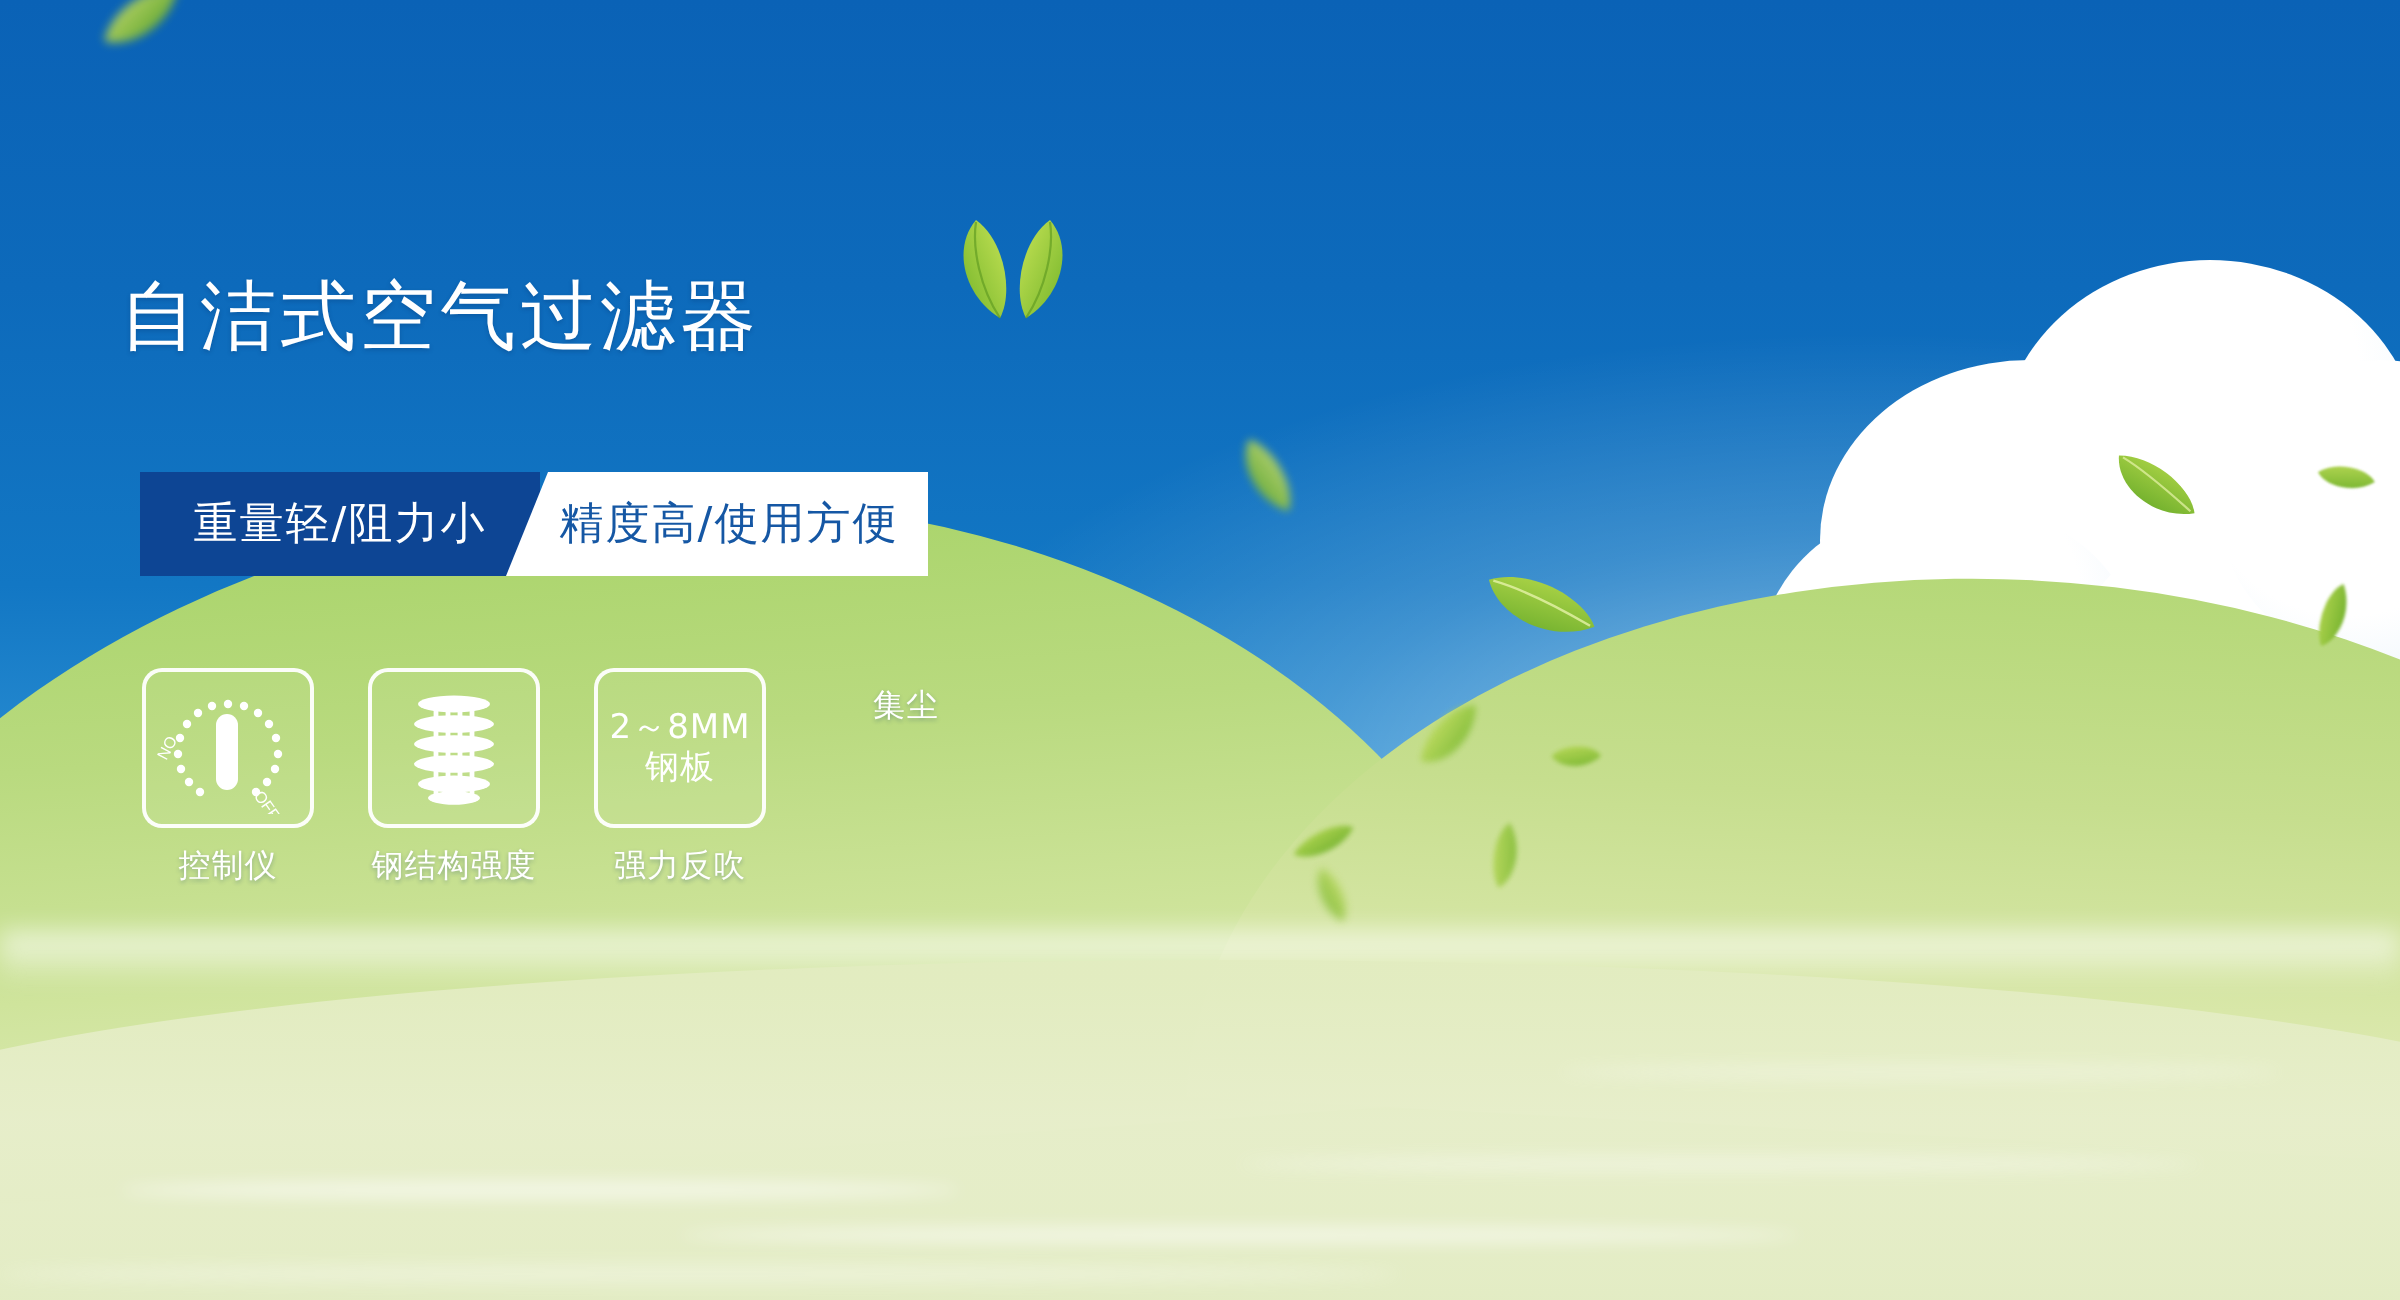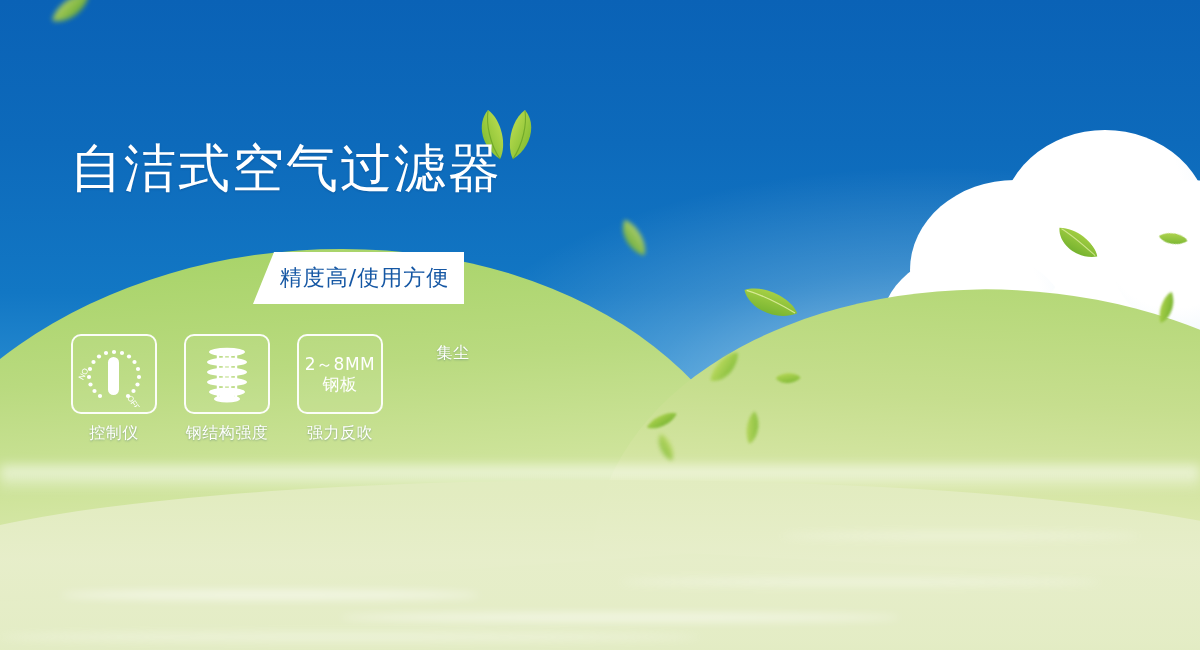--- a/index.html
+++ b/index.html
@@ -72,43 +72,43 @@
     background:linear-gradient(180deg,rgba(255,255,255,.75),rgba(255,255,255,0));
     filter:blur(6px);
   }
 
   
   .leaf{position:absolute;pointer-events:none;}
   .leaf svg{display:block;}
 
   
   #title{
-    position:absolute;left:70px;top:143px;
-    font-size:52px;line-height:1;letter-spacing:2px;color:#ffffff;
+    position:absolute;left:60px;top:143px;
+    font-size:38px;line-height:1;letter-spacing:2px;color:#ffffff;
     font-weight:400;white-space:nowrap;
-    font-family:Liberation Serif, serif;
+    font-family:Liberation Mono, monospace;
     text-shadow:0 1px 2px rgba(0,40,90,.25);
   }
   #sprout{position:absolute;left:466px;top:108px;width:80px;height:52px;}
 
   
   #subtitle-bar{
     position:absolute;left:70px;top:236px;width:394px;height:52px;
   }
   #subtitle-left{
     position:absolute;left:0;top:0;width:200px;height:52px;
     background:#0d4594;
     display:flex;align-items:center;justify-content:center;
   }
   #subtitle-left-text{
     color:#ffffff;font-size:22px;letter-spacing:1px;
     font-family:"DejaVu Sans","Liberation Sans",sans-serif;
   }
   #subtitle-right{
-    position:absolute;left:183px;top:16px;width:211px;height:52px;
+    position:absolute;left:183px;top:0;width:211px;height:52px;
     background:#ffffff;
     clip-path:polygon(21px 0, 211px 0, 211px 52px, 0 52px);
     display:flex;align-items:center;justify-content:center;
   }
   #subtitle-right-text{
     color:#1557a4;font-size:22px;letter-spacing:1px;margin-left:12px;
     font-family:"DejaVu Sans","Liberation Sans",sans-serif;
   }
 
   
@@ -341,20 +341,23 @@
       <path d="M34 51 C16 40 10 16 22 2 C36 12 41 38 34 51 Z" fill="url(#sl1)"></path>
       <path d="M34 51 C24 36 20 16 22 3" stroke="#5d9a20" stroke-width="1.1" fill="none" opacity=".65"></path>
       <path d="M47 51 C65 40 71 16 59 2 C45 12 40 38 47 51 Z" fill="url(#sl2)"></path>
       <path d="M47 51 C57 36 61 16 59 3" stroke="#5d9a20" stroke-width="1.1" fill="none" opacity=".65"></path>
     </svg>
   </div>
 
   <div id="title">自洁式空气过滤器</div>
 
   <div id="subtitle-bar">
+    <div id="subtitle-left">
+      <span id="subtitle-left-text">重量轻/阻力小</span>
+    </div>
     <div id="subtitle-right">
       <span id="subtitle-right-text">精度高/使用方便</span>
     </div>
   </div>
 
   <div id="features">
 
     <div class="feature">
       <div class="feature-box">
         <svg width="72" height="66" viewBox="0 0 72 66">

